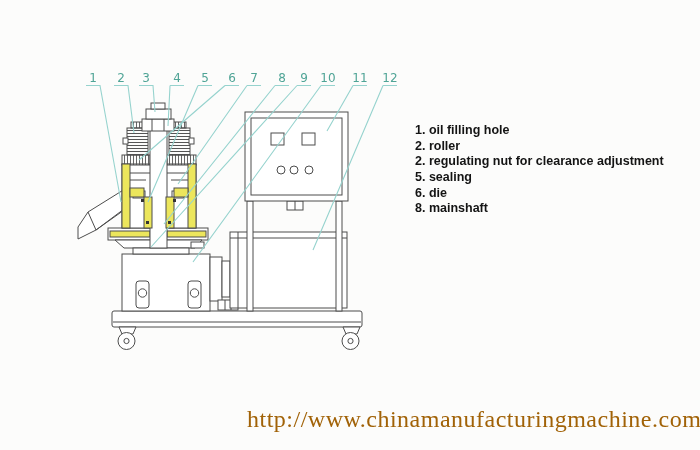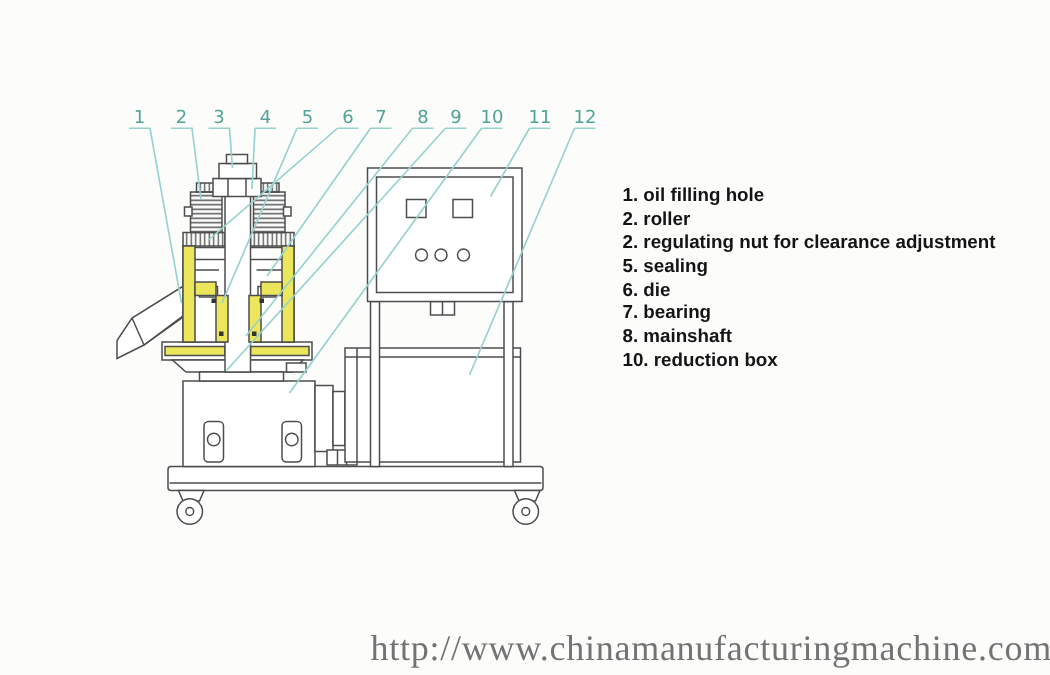--- a/index.html
+++ b/index.html
@@ -10,23 +10,23 @@
   }
   
   #legend{
     position:absolute;left:367px;top:123px;
     color:#141414;font-weight:bold;font-size:12.5px;line-height:15.7px;
     white-space:nowrap;
   }
   .legend-row{height:15.7px;margin-left:48px;}
   
   #footer-url{
-    position:absolute;left:247px;top:420px;
+    position:absolute;left:247px;top:406px;
     font-family:"Liberation Serif",serif;
-    font-size:24px;color:#737373;letter-spacing:0.5px;
+    font-size:24px;color:#a16207;letter-spacing:0.5px;
     white-space:nowrap;
   }
   svg text.callout{
     font-family:"DejaVu Sans",sans-serif;
     font-size:12px;fill:#4fa496;
   }
 </style>
 </head>
 <body>
 
@@ -202,20 +202,18 @@
       <text class="callout" x="390" y="82">12</text>
     </g>
   </svg>
 
   <div id="legend">
     <div class="legend-row"><span>1. oil filling hole</span></div>
     <div class="legend-row"><span>2. roller</span></div>
     <div class="legend-row"><span>2. regulating nut for clearance adjustment</span></div>
     <div class="legend-row"><span>5. sealing</span></div>
     <div class="legend-row"><span>6. die</span></div>
-    <div class="legend-row"><span>7. bearing</span></div>
     <div class="legend-row"><span>8. mainshaft</span></div>
-    <div class="legend-row"><span>10. reduction box</span></div>
   </div>
 
   <div id="footer-url">http://www.chinamanufacturingmachine.com</div>
 
 </div>
 
 </body></html>

